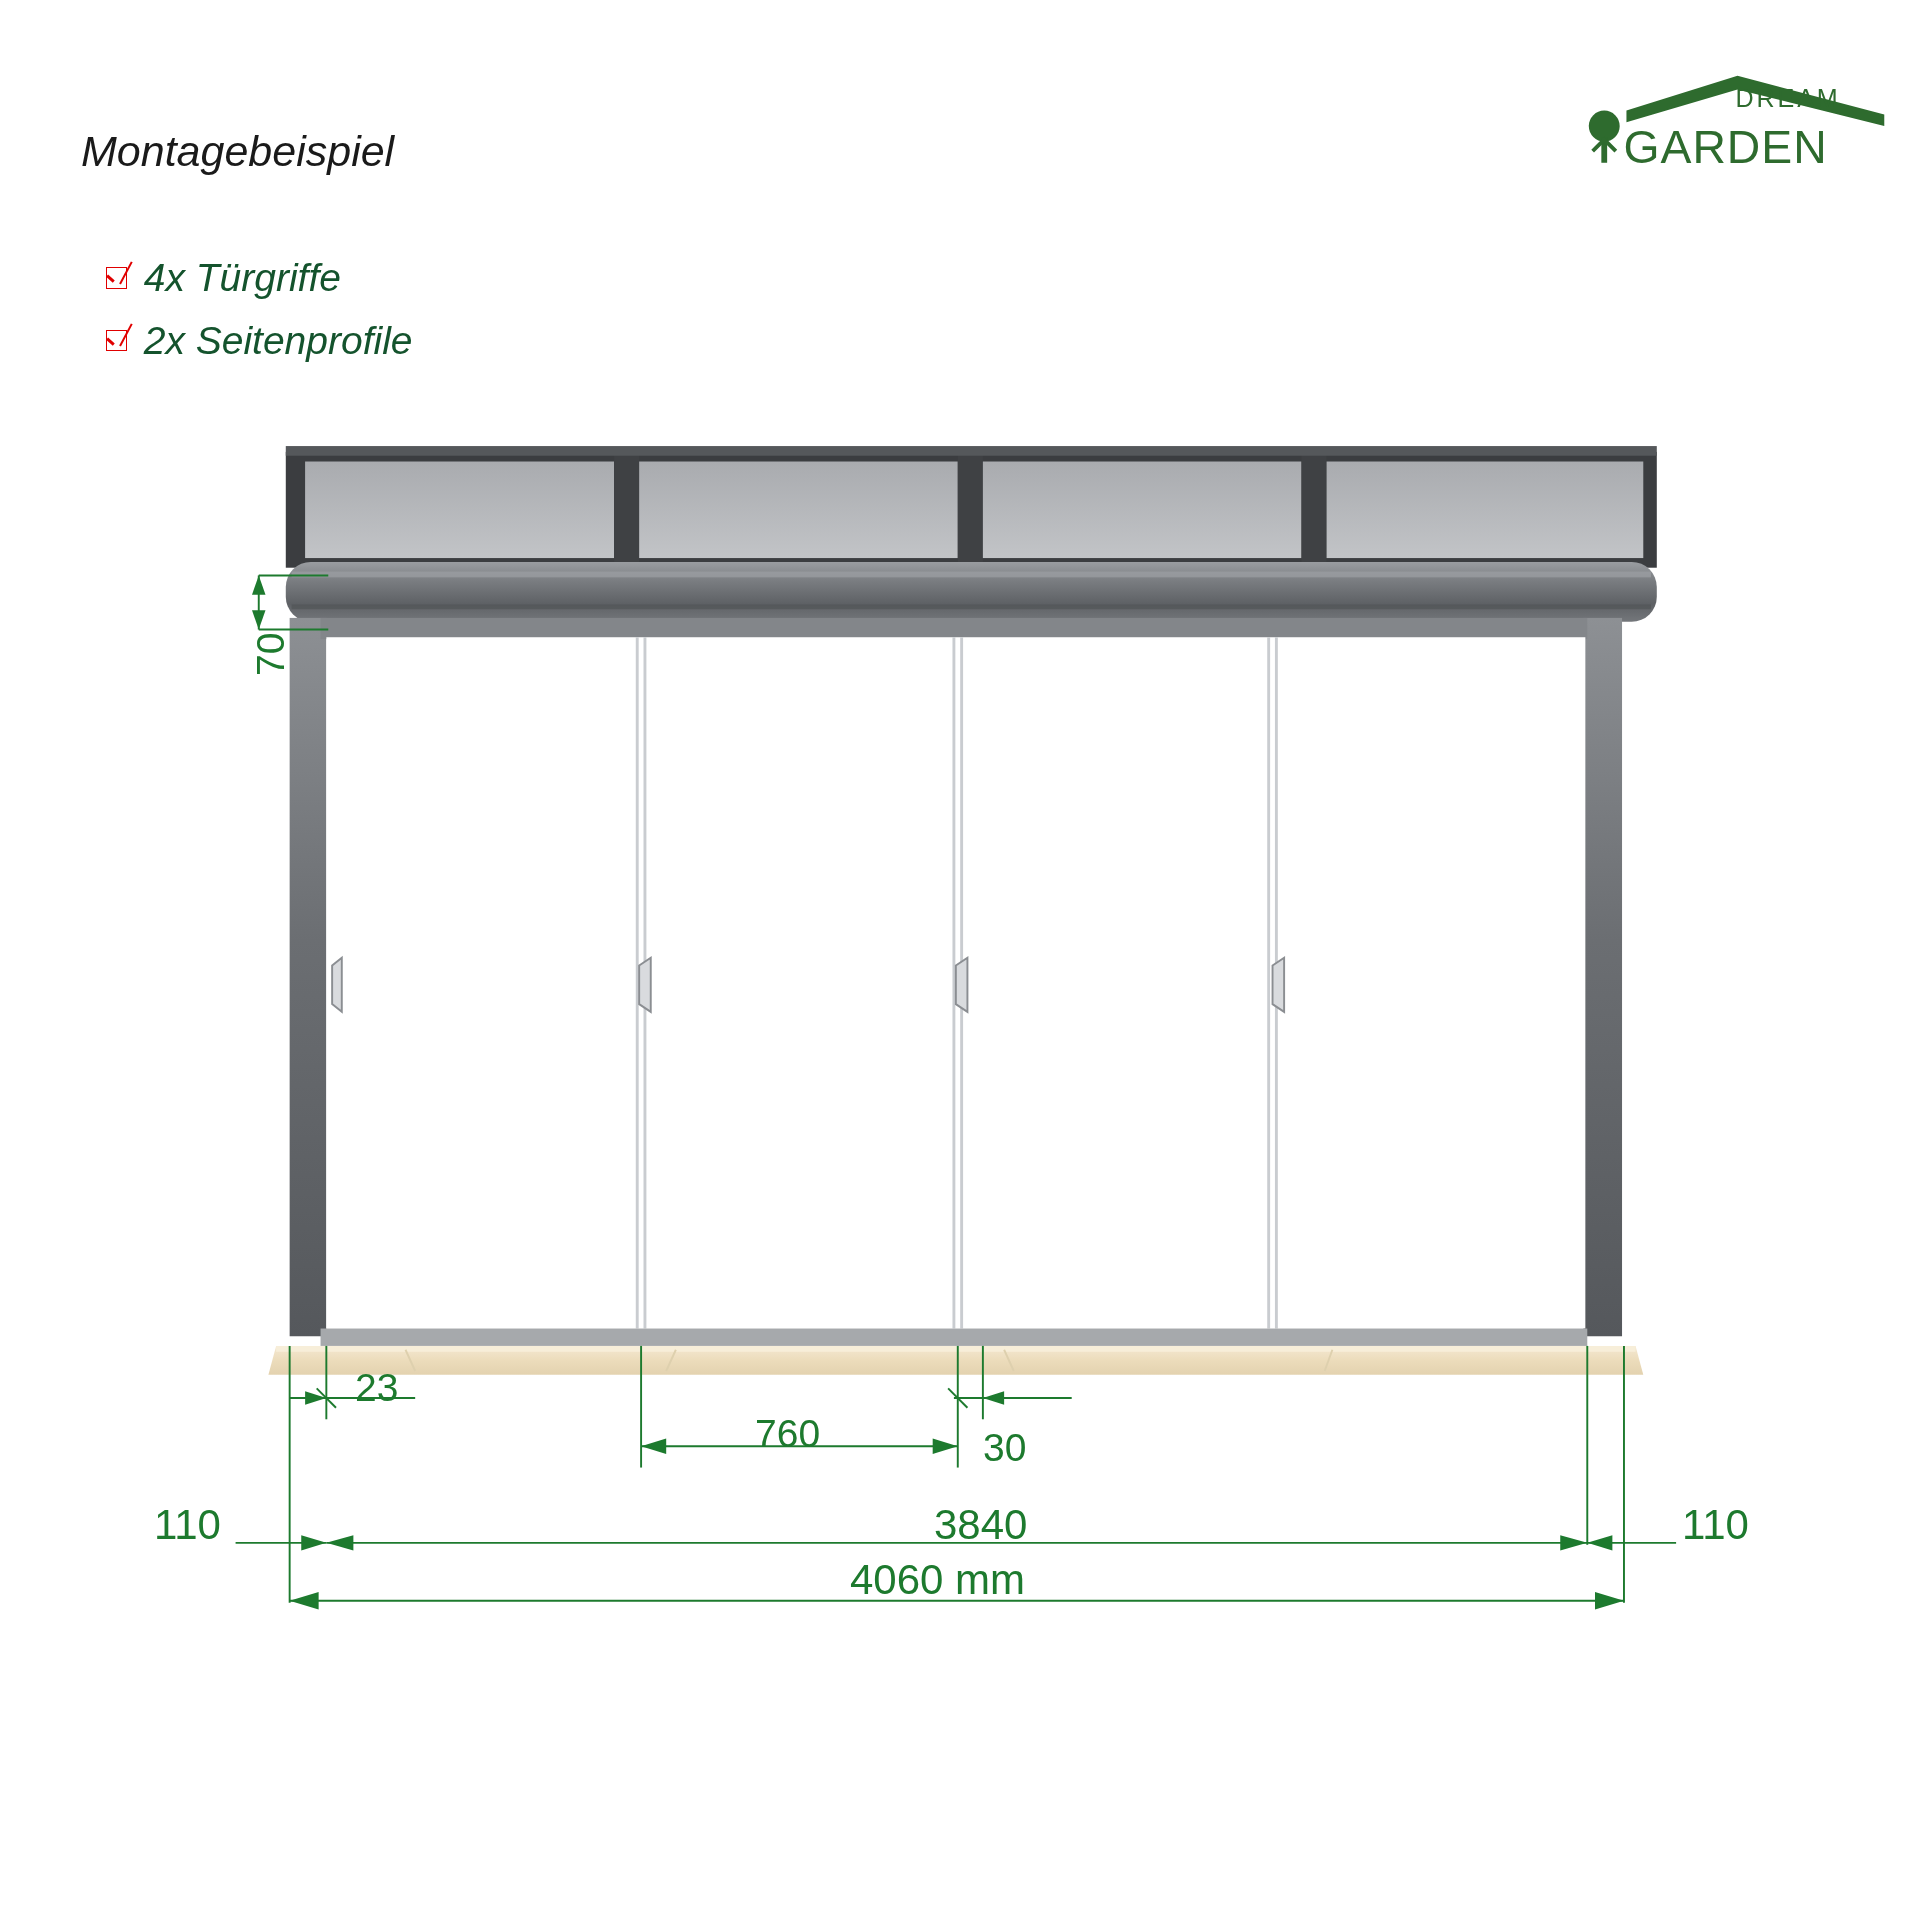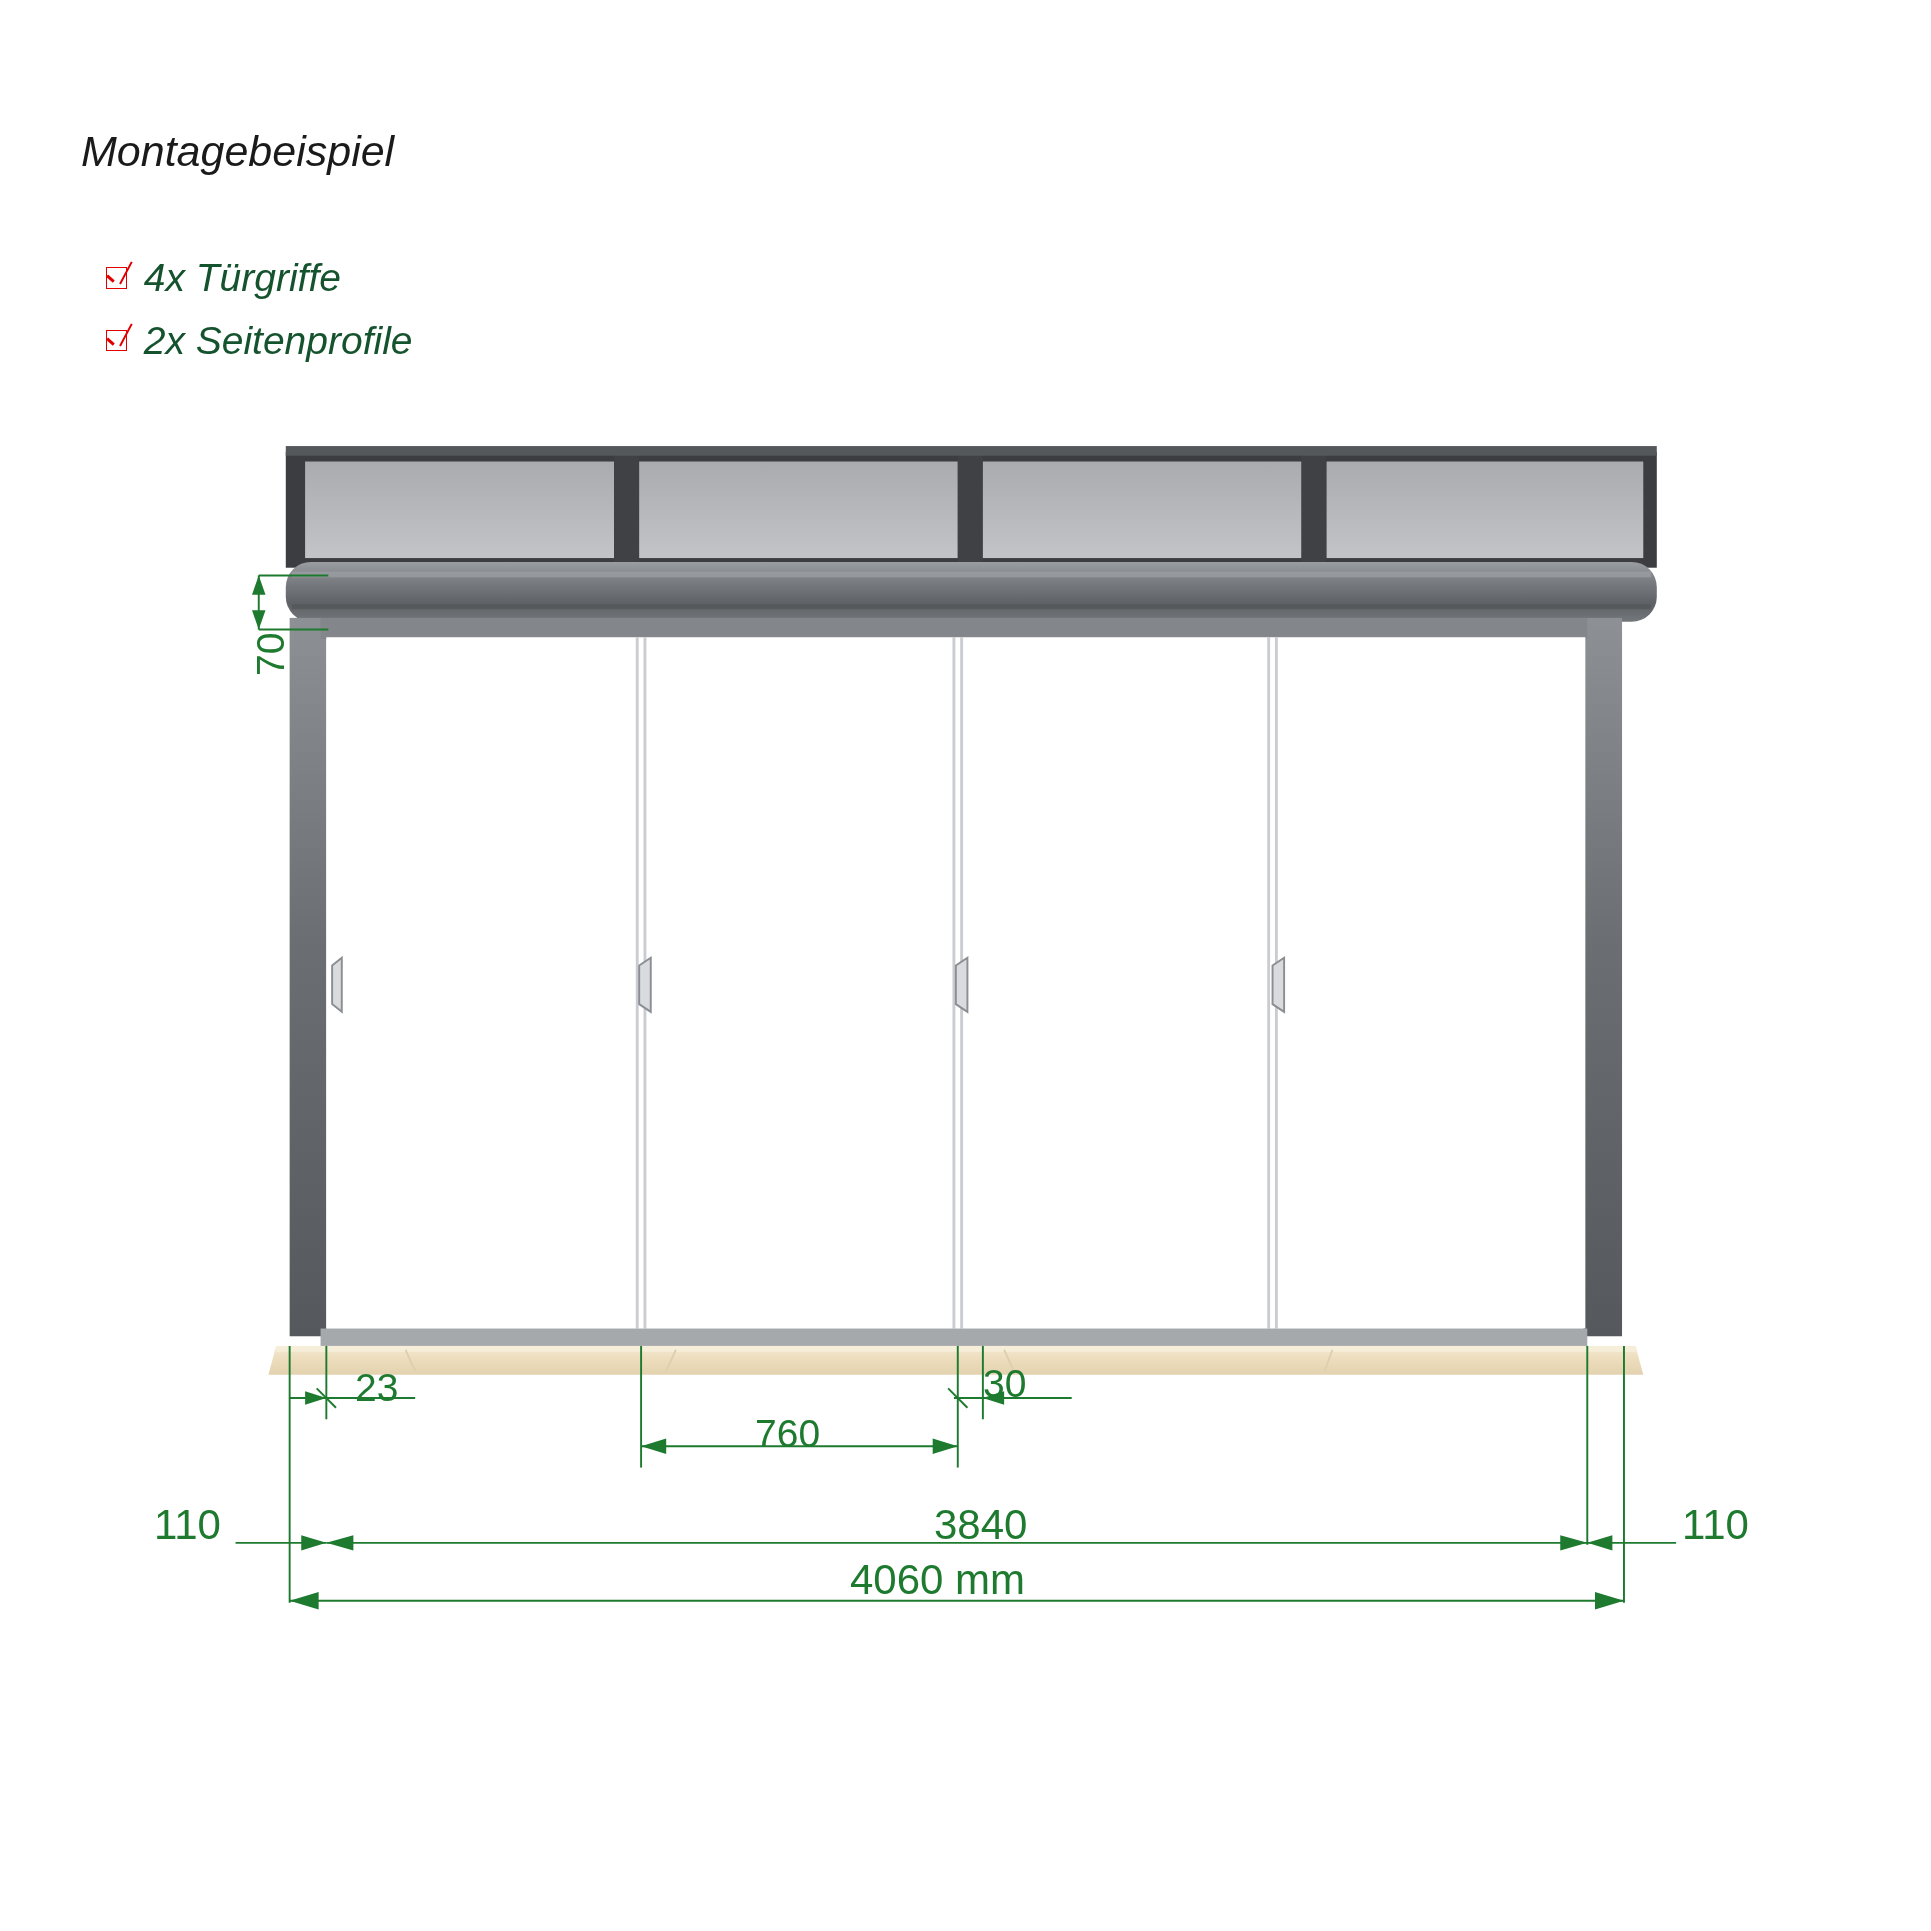--- a/index.html
+++ b/index.html
@@ -120,20 +120,32 @@
     <div class="check-row">
       <span class="check-box"></span>
       <span class="check-label">4x Türgriffe</span>
     </div>
     <div class="check-row">
       <span class="check-box"></span>
       <span class="check-label">2x Seitenprofile</span>
     </div>
   </div>
 
+  <div class="logo">
+    <svg width="309" height="116" viewBox="0 0 320 120">
+
+      <path d="M45 42 L160 6 L312 46 L312 58 L160 20 L45 54 Z" fill="#2e6b2e"></path>
+
+      <circle cx="22" cy="58" r="16" fill="#2e6b2e"></circle>
+      <rect x="19" y="70" width="6" height="26" fill="#2e6b2e"></rect>
+      <path d="M10 84 L22 72 L34 84" fill="none" stroke="#2e6b2e" stroke-width="4"></path>
+      <text x="158" y="38" font-family="Liberation Sans, sans-serif" font-size="26" letter-spacing="3" fill="#2e6b2e">DREAM</text>
+      <text x="42" y="96" font-family="Liberation Sans, sans-serif" font-size="48" letter-spacing="1" fill="#2e6b2e">GARDEN</text>
+    </svg>
+  </div>
 
   <div class="drawing">
     <svg width="1931" height="1931" viewBox="0 0 2000 2000">
       <defs>
         <linearGradient id="gFrame" x1="0" y1="0" x2="0" y2="1">
           <stop offset="0%" stop-color="#8d9094"></stop>
           <stop offset="45%" stop-color="#6b6e72"></stop>
           <stop offset="100%" stop-color="#55585c"></stop>
         </linearGradient>
         <linearGradient id="gBeam" x1="0" y1="0" x2="0" y2="1">
@@ -249,21 +261,21 @@
         <path d="M300 1658 l30 -9 l0 18 z" fill="#1d7a2e" stroke="none"></path>
         <path d="M1682 1658 l-30 -9 l0 18 z" fill="#1d7a2e" stroke="none"></path>
       </g>
     </svg>
 
     
     <div class="dim-label rot" style="left:249px; top:676px;">70</div>
 
     <div class="dim-label" style="left:355px; top:1366px;">23</div>
 
-    <div class="dim-label" style="left:983px; top:1362px;text-align:center;">30</div>
+    <div class="dim-label" style="left:983px; top:1426px;text-align:center;">30</div>
 
     <div class="dim-label" style="left:755px; top:1412px;">760</div>
 
     <div class="dim-label big" style="left:898px; top:1501px;margin-left:36px;">3840</div>
 
     <div class="dim-label big" style="left:154px; top:1501px;">110</div>
 
     <div class="dim-label big" style="left:1682px; top:1501px;">110</div>
 
     <div class="dim-label big" style="left:850px; top:1556px;text-align:right;">4060 mm</div>

